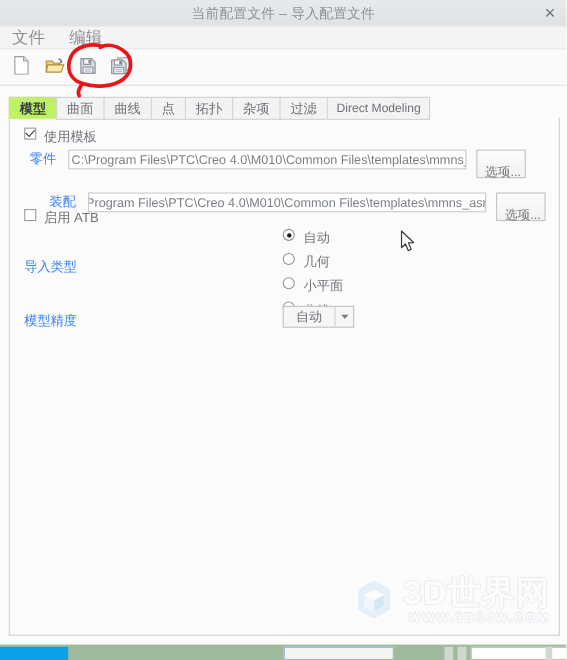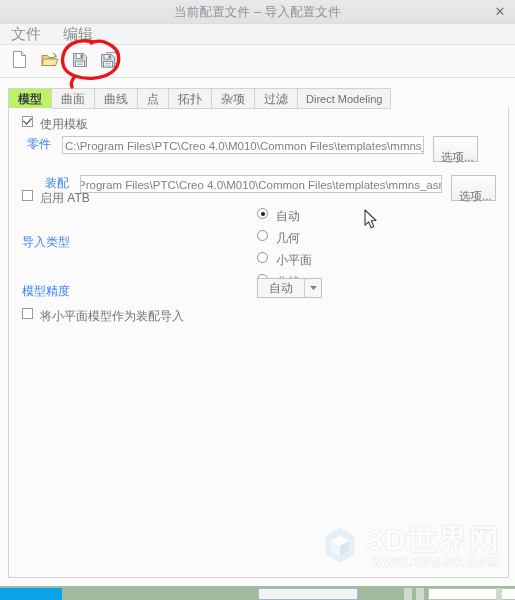--- a/index.html
+++ b/index.html
@@ -461,24 +461,20 @@
     </div>
     <div class="combo" style="position:absolute;left:248px;top:171px;">
       <span class="combo-val">自动</span>
       <span class="combo-arrow">
         <svg width="7" height="4" viewBox="0 0 7 4">
             <path d="M0 0 L7 0 L3.5 4 Z" fill="#7a7e84"></path>
           </svg>
       </span>
     </div>
 
-    <div class="row" style="position:absolute;left:13px;top:201px;">
-      <span class="cb"></span>
-      <span class="cb-label">将小平面模型作为装配导入</span>
-    </div>
 
     <div id="watermark">
       <span style="margin-right:7px;">
         <svg width="40" height="42" viewBox="0 0 40 42">
           <path d="M20 2 L36 11 V31 L20 40 L4 31 V11 Z" fill="#bcd9f0" opacity=".85"></path>
           <path d="M20 2 L36 11 V31 L20 40 L4 31 V11 Z" fill="none" stroke="#ffffff" stroke-width="2.5"></path>
           <path d="M20 12 L29 17 V27 L20 32 L11 27 V17 Z" fill="#ffffff" opacity=".9"></path>
           <path d="M20 12 L29 17 L20 22 L11 17 Z" fill="#ffffff"></path>
           <path d="M11 17 L20 22 V32 L11 27 Z" fill="#e4f1fb"></path>
           <path d="M29 17 L20 22 V32 L29 27 Z" fill="#9ecdee"></path>

